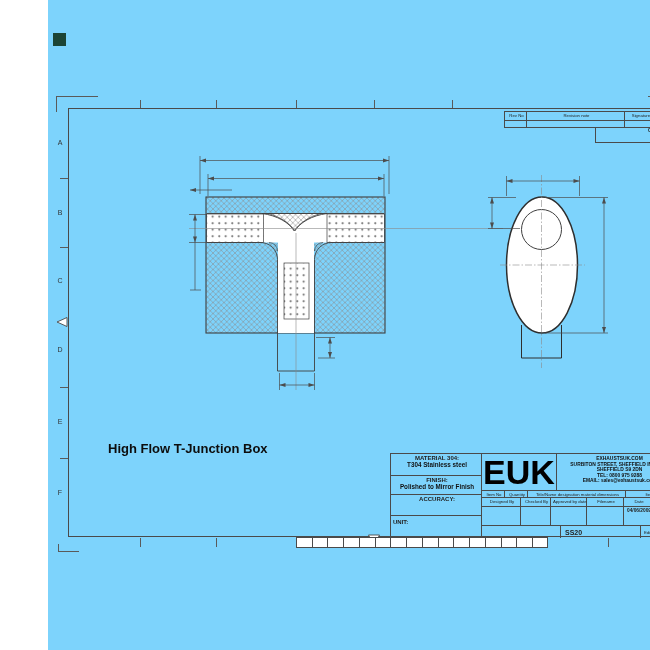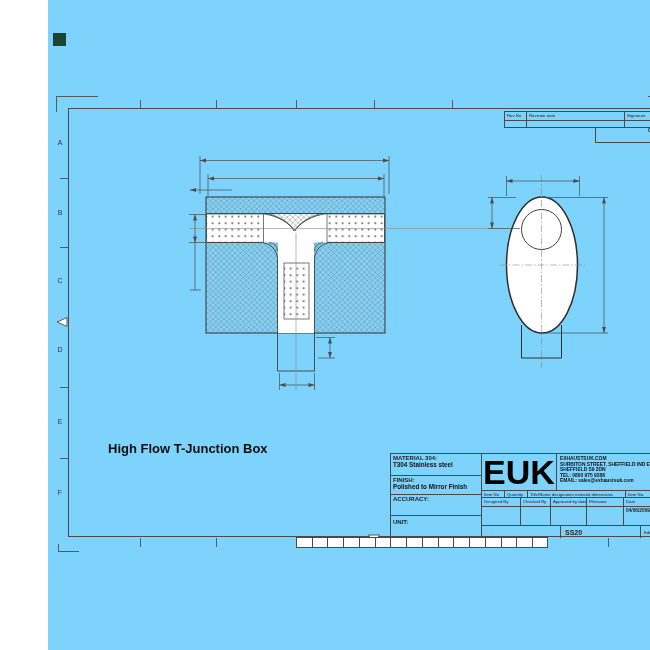--- a/index.html
+++ b/index.html
@@ -6,21 +6,21 @@
   #sheet{position:relative;width:650px;height:650px;background:#7dd3fc;overflow:hidden;
          font-family:"Liberation Sans","DejaVu Sans",sans-serif;color:#1a1a1a;margin-left:48px;}
   .abs{position:absolute;box-sizing:border-box;}
   .hline{position:absolute;height:1px;background:#5a5a5a;}
   .vline{position:absolute;width:1px;background:#5a5a5a;}
   .frame{border:1px solid #4a4a4a;}
   .rowletter{font-size:7px;color:#333;text-align:center;line-height:10px;}
   .cell{position:absolute;box-sizing:border-box;font-size:4.3px;color:#222;
         padding:1px 0 0 2px;white-space:nowrap;overflow:visible;}
   .br{border-right:1px solid #4a4a4a;}
-  .bb{border-bottom:1px solid #4a4a4a;}
+  .bb{border-bottom:1px solid #4a4a4a;text-align:center;}
   .bl{border-left:1px solid #4a4a4a;}
   .lbl{font-size:6px;font-weight:700;color:#222;}
   .val{font-size:6.3px;font-weight:700;color:#111;}
   .company{font-size:4.9px;font-weight:700;line-height:5.6px;color:#111;}
   .euk{font-size:34px;font-weight:900;letter-spacing:0px;color:#000;
        display:flex;align-items:center;justify-content:center;}
   .title2{font-size:13px;font-weight:700;line-height:15.5px;color:#0d0d0d;}
   .tiny-c{display:flex;align-items:center;justify-content:center;padding:0;}
   svg{display:block;}
 </style>

